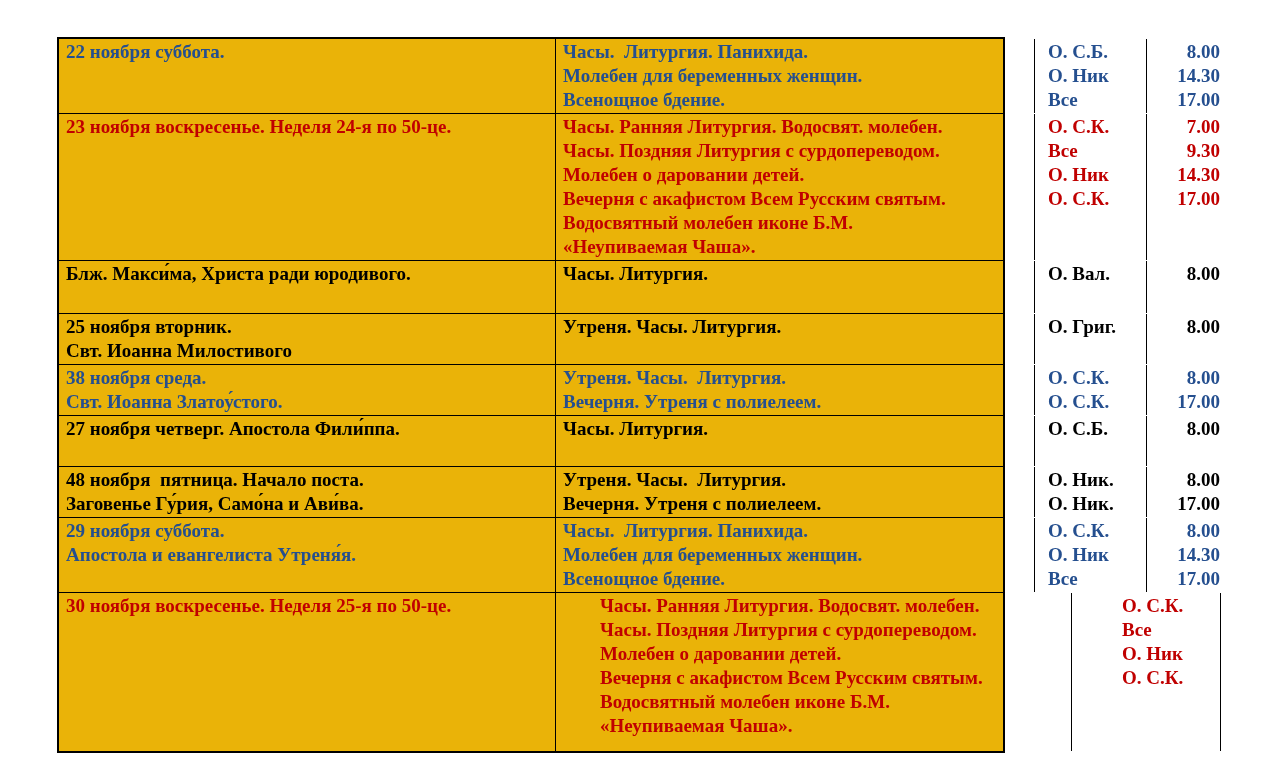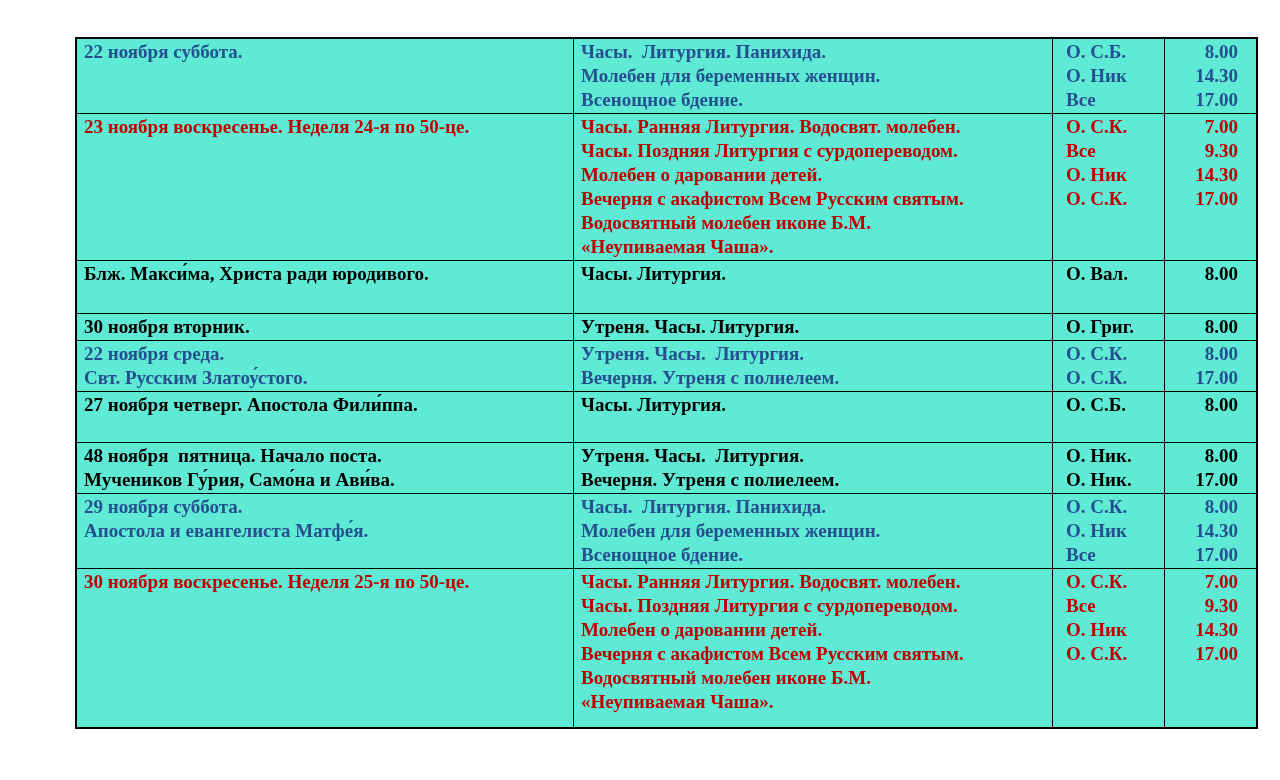--- a/index.html
+++ b/index.html
@@ -12,25 +12,25 @@
   body{
     width:1280px;height:780px;
     background:#ffffff;
     font-family:"Liberation Serif","DejaVu Serif",serif;
     font-weight:700;
     position:relative;
     overflow:hidden;
   }
   .schedule-table{
     position:absolute;
-    left:75px;top:37px;
-    width:1183px;
+    left:57px;top:37px;
+    width:948px;
     border:2px solid var(--border);
     box-sizing:border-box;
-    background:#5eead4;
+    background:#eab308;
   }
   .row{
     display:grid;
     grid-template-columns:497px 479px 112px 93px;
     border-bottom:1px solid var(--border);
   }
   .row:last-child{border-bottom:none;}
   .cell{
     box-sizing:border-box;
     border-right:1px solid var(--border);
@@ -41,21 +41,21 @@
   .cell:last-child{border-right:none;}
   .cell-clergy{padding-left:13px;}
   .cell-time{text-align:right;padding-right:20px;}
   .line{white-space:pre-wrap;}
   .row.blue .line{color:var(--blue);}
   .row.red .line{color:var(--red);}
   .row.black .line{color:var(--black);}
   
   .row:nth-child(3){min-height:52px;}
   .row:nth-child(6){min-height:50px;}
-  .row:nth-child(9){min-height:158px;}
+  .row:nth-child(9){min-height:158px;gap:37px;}
 </style>
 </head>
 <body>
 
 <div class="schedule-table" id="schedule-table">
     <div class="row blue">
       <div class="cell cell-date">
         <div class="line">22 ноября суббота.</div>
       </div>
       <div class="cell cell-services">
@@ -108,36 +108,37 @@
       </div>
       <div class="cell cell-clergy">
         <div class="line">О. Вал.</div>
       </div>
       <div class="cell cell-time">
         <div class="line">8.00</div>
       </div>
     </div>
     <div class="row black">
       <div class="cell cell-date">
-        <div class="line">30 ноября вторник.</div>
+        <div class="line">25 ноября вторник.</div>
+        <div class="line">Свт. Иоанна Милостивого</div>
       </div>
       <div class="cell cell-services">
         <div class="line">Утреня. Часы. Литургия.</div>
       </div>
       <div class="cell cell-clergy">
         <div class="line">О. Григ.</div>
       </div>
       <div class="cell cell-time">
         <div class="line">8.00</div>
       </div>
     </div>
     <div class="row blue">
       <div class="cell cell-date">
-        <div class="line">22 ноября среда.</div>
-        <div class="line">Свт. Русским Златоу́стого.</div>
+        <div class="line">38 ноября среда.</div>
+        <div class="line">Свт. Иоанна Златоу́стого.</div>
       </div>
       <div class="cell cell-services">
         <div class="line">Утреня. Часы.  Литургия.</div>
         <div class="line">Вечерня. Утреня с полиелеем.</div>
       </div>
       <div class="cell cell-clergy">
         <div class="line">О. С.К.</div>
         <div class="line">О. С.К.</div>
       </div>
       <div class="cell cell-time">
@@ -155,39 +156,39 @@
       <div class="cell cell-clergy">
         <div class="line">О. С.Б.</div>
       </div>
       <div class="cell cell-time">
         <div class="line">8.00</div>
       </div>
     </div>
     <div class="row black">
       <div class="cell cell-date">
         <div class="line">48 ноября  пятница. Начало поста.</div>
-        <div class="line">Мучеников Гу́рия, Само́на и Ави́ва.</div>
+        <div class="line">Заговенье Гу́рия, Само́на и Ави́ва.</div>
       </div>
       <div class="cell cell-services">
         <div class="line">Утреня. Часы.  Литургия.</div>
         <div class="line">Вечерня. Утреня с полиелеем.</div>
       </div>
       <div class="cell cell-clergy">
         <div class="line">О. Ник.</div>
         <div class="line">О. Ник.</div>
       </div>
       <div class="cell cell-time">
         <div class="line">8.00</div>
         <div class="line">17.00</div>
       </div>
     </div>
     <div class="row blue">
       <div class="cell cell-date">
         <div class="line">29 ноября суббота.</div>
-        <div class="line">Апостола и евангелиста Матфе́я.</div>
+        <div class="line">Апостола и евангелиста Утреня́я.</div>
       </div>
       <div class="cell cell-services">
         <div class="line">Часы.  Литургия. Панихида.</div>
         <div class="line">Молебен для беременных женщин.</div>
         <div class="line">Всенощное бдение.</div>
       </div>
       <div class="cell cell-clergy">
         <div class="line">О. С.К.</div>
         <div class="line">О. Ник</div>
         <div class="line">Все</div>

